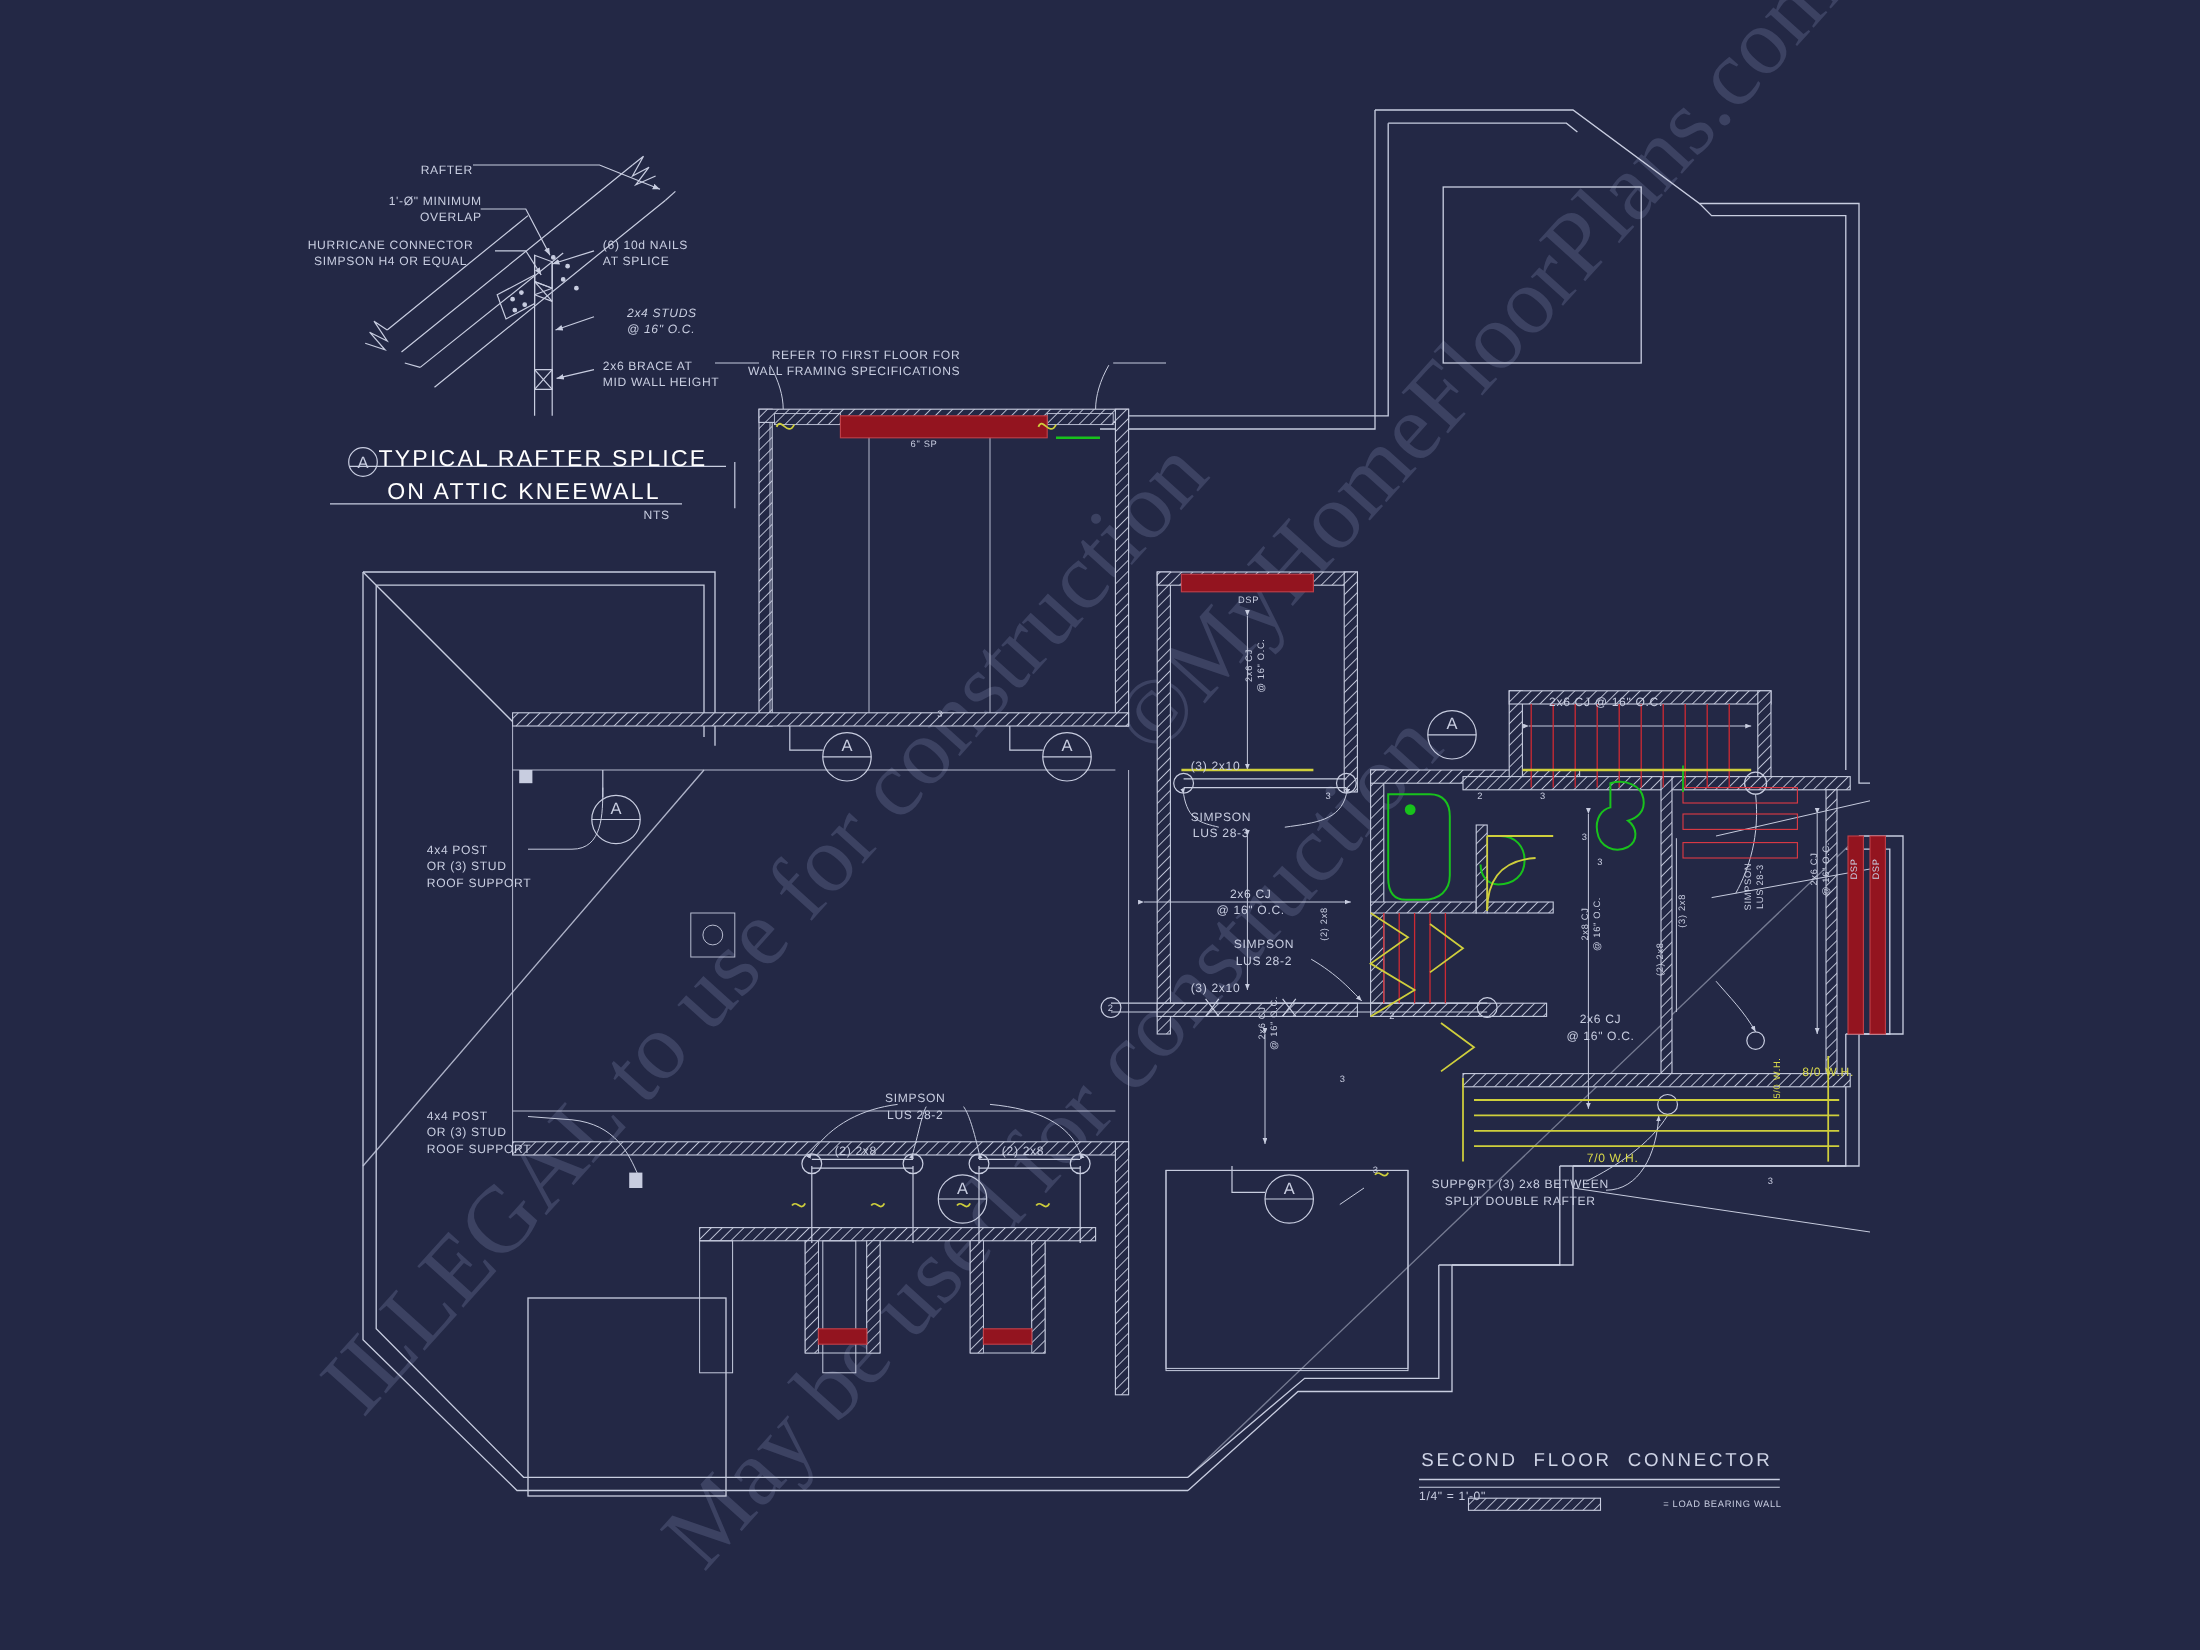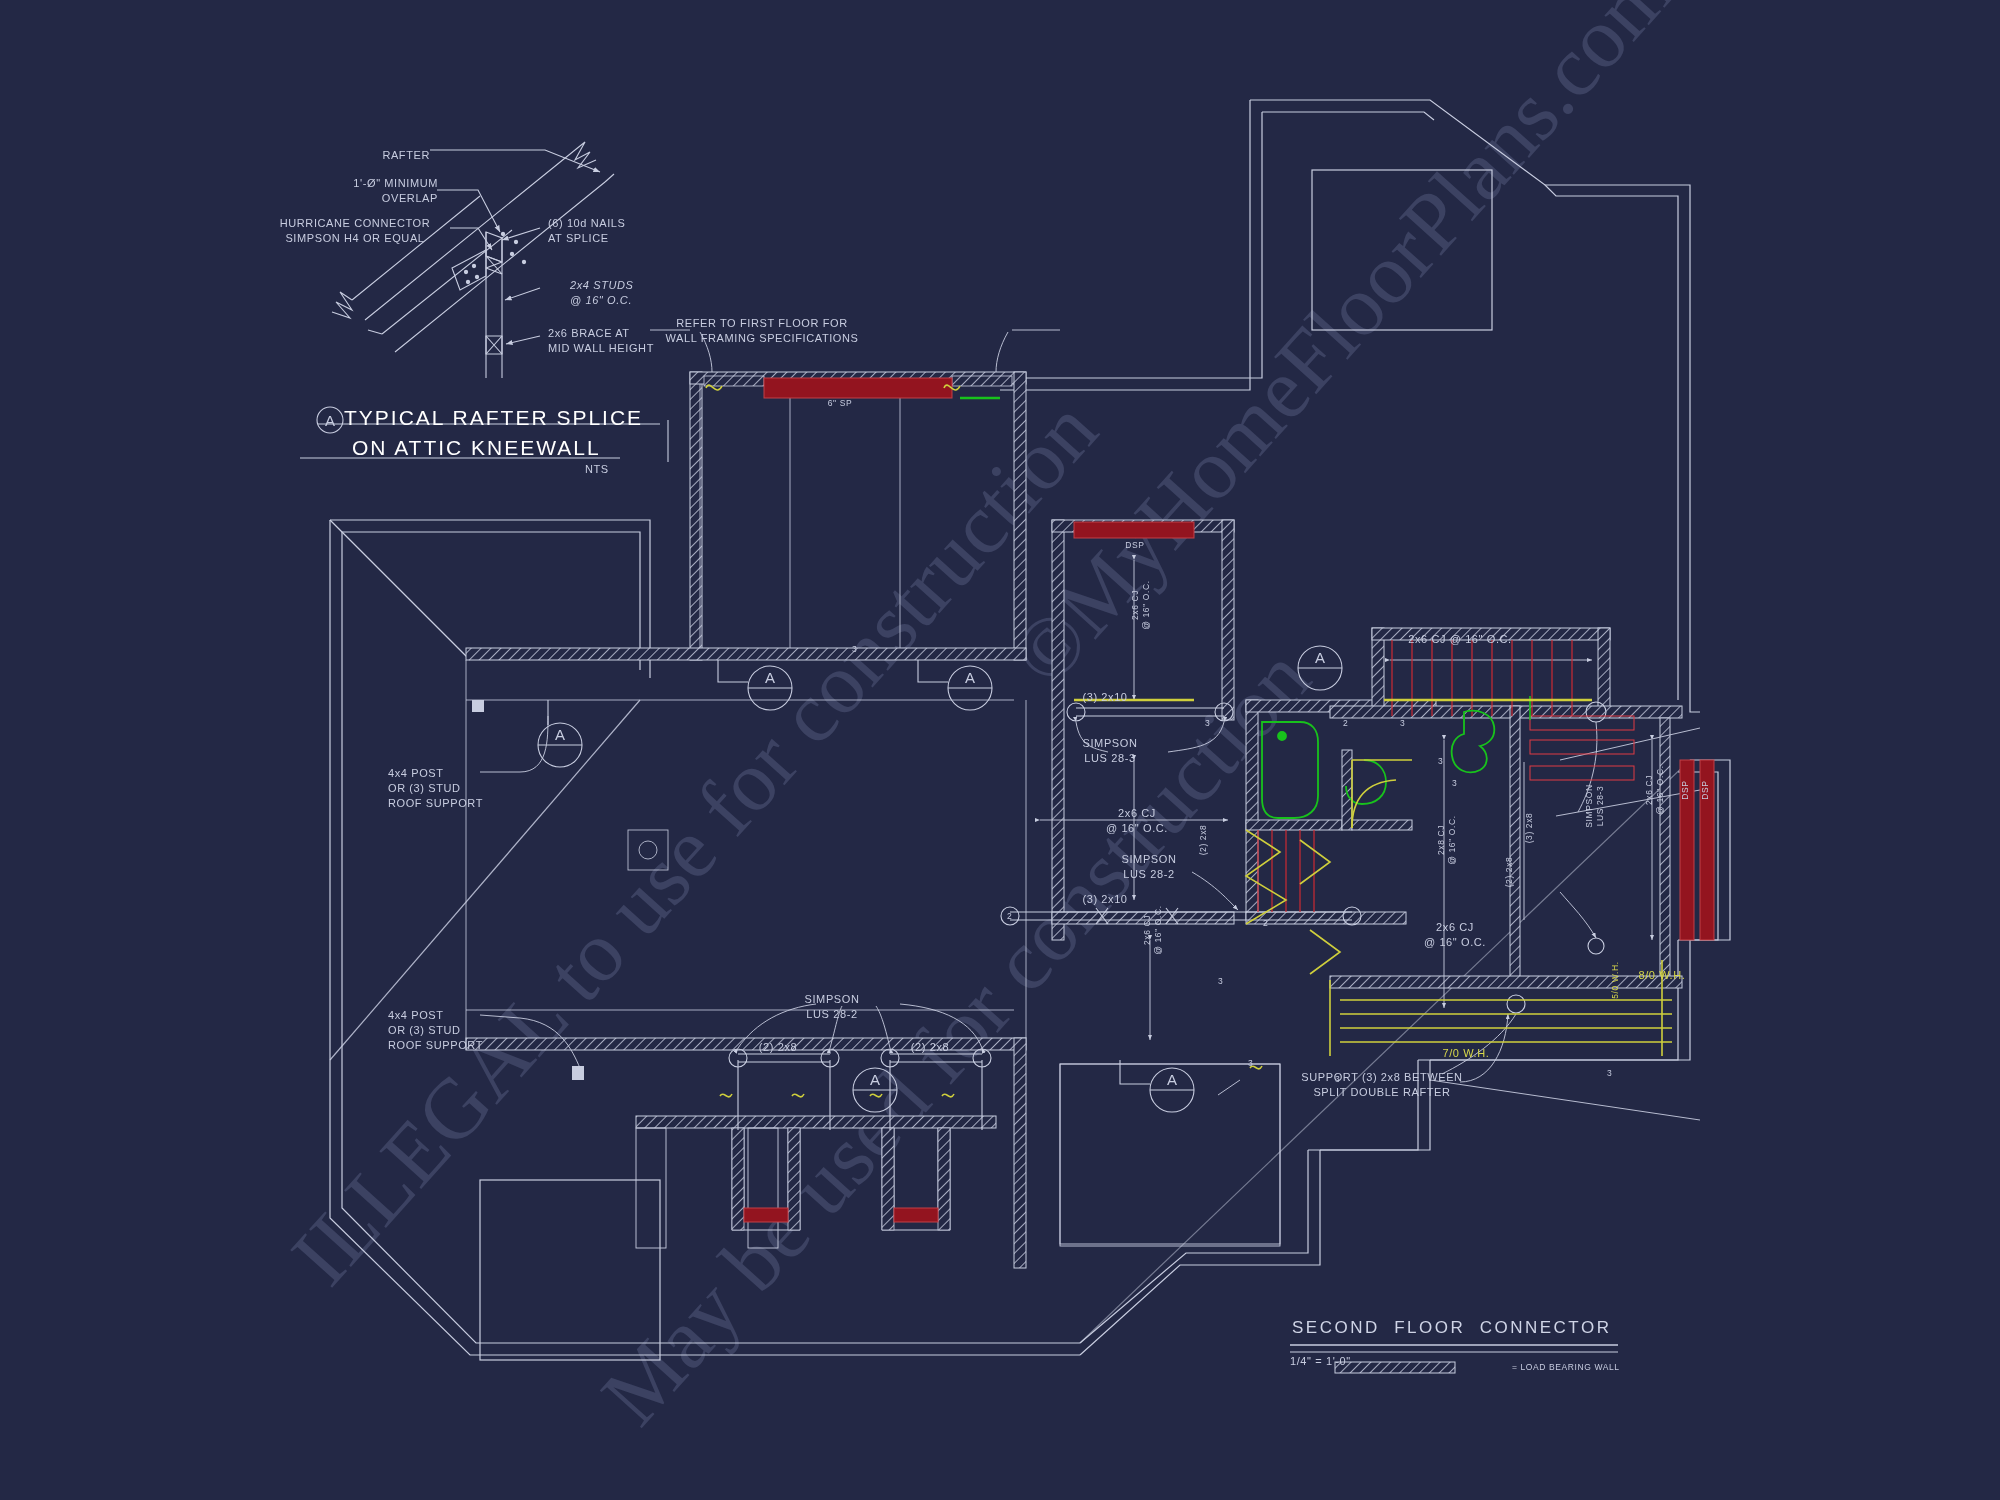--- a/index.html
+++ b/index.html
@@ -369,21 +369,21 @@
     OVERLAP</div>
   <div class="lbl sm" style="left:264px;top:216px;text-align:center;width:182px;">HURRICANE CONNECTOR
 SIMPSON H4 OR EQUAL</div>
   <div class="lbl sm" style="left:548px;top:216px;">(6) 10d NAILS
 AT SPLICE</div>
   <div class="lbl sm" style="left:570px;top:278px;font-style:italic;">2x4 STUDS
 @ 16" O.C.</div>
   <div class="lbl sm" style="left:548px;top:326px;">2x6 BRACE AT
 MID WALL HEIGHT</div>
 
-  <div class="lbl sm ctr" style="left:632px;top:316px;width:260px;">REFER TO FIRST FLOOR FOR
+  <div class="lbl sm ctr" style="left:613px;top:316px;width:260px;text-align:right;">REFER TO FIRST FLOOR FOR
 WALL FRAMING SPECIFICATIONS</div>
   <div class="lbl xs ctr" style="left:800px;top:398px;width:80px;">6" SP</div>
   <div class="lbl xs ctr" style="left:1104px;top:540px;width:62px;">DSP</div>
   <div class="lbl sm" style="left:388px;top:766px;">4x4 POST
 OR (3) STUD
 ROOF SUPPORT</div>
   <div class="lbl sm" style="left:388px;top:1008px;">4x4 POST
 OR (3) STUD
 ROOF SUPPORT</div>
   <div class="lbl sm ctr" style="left:1060px;top:690px;width:90px;">(3) 2x10</div>

